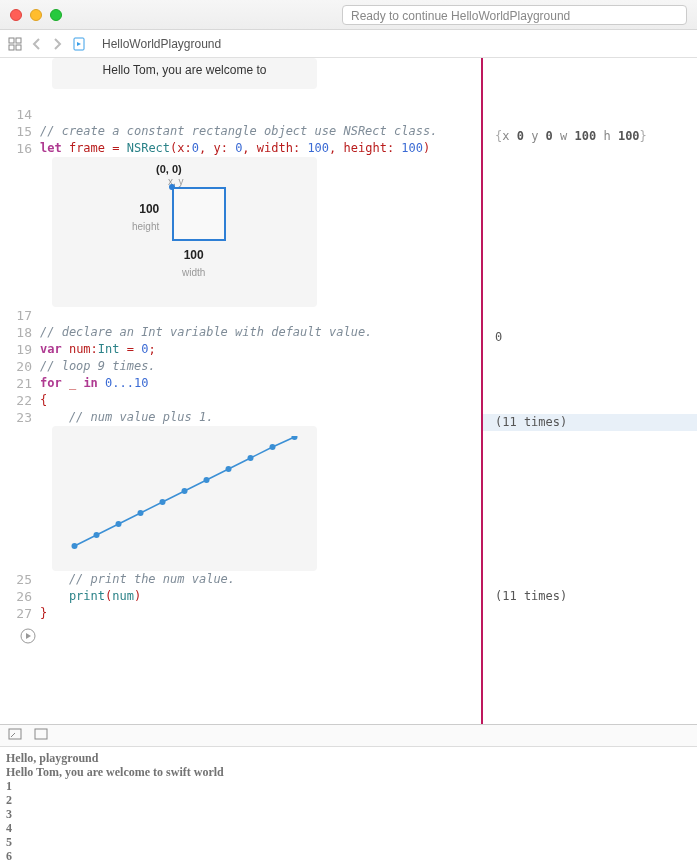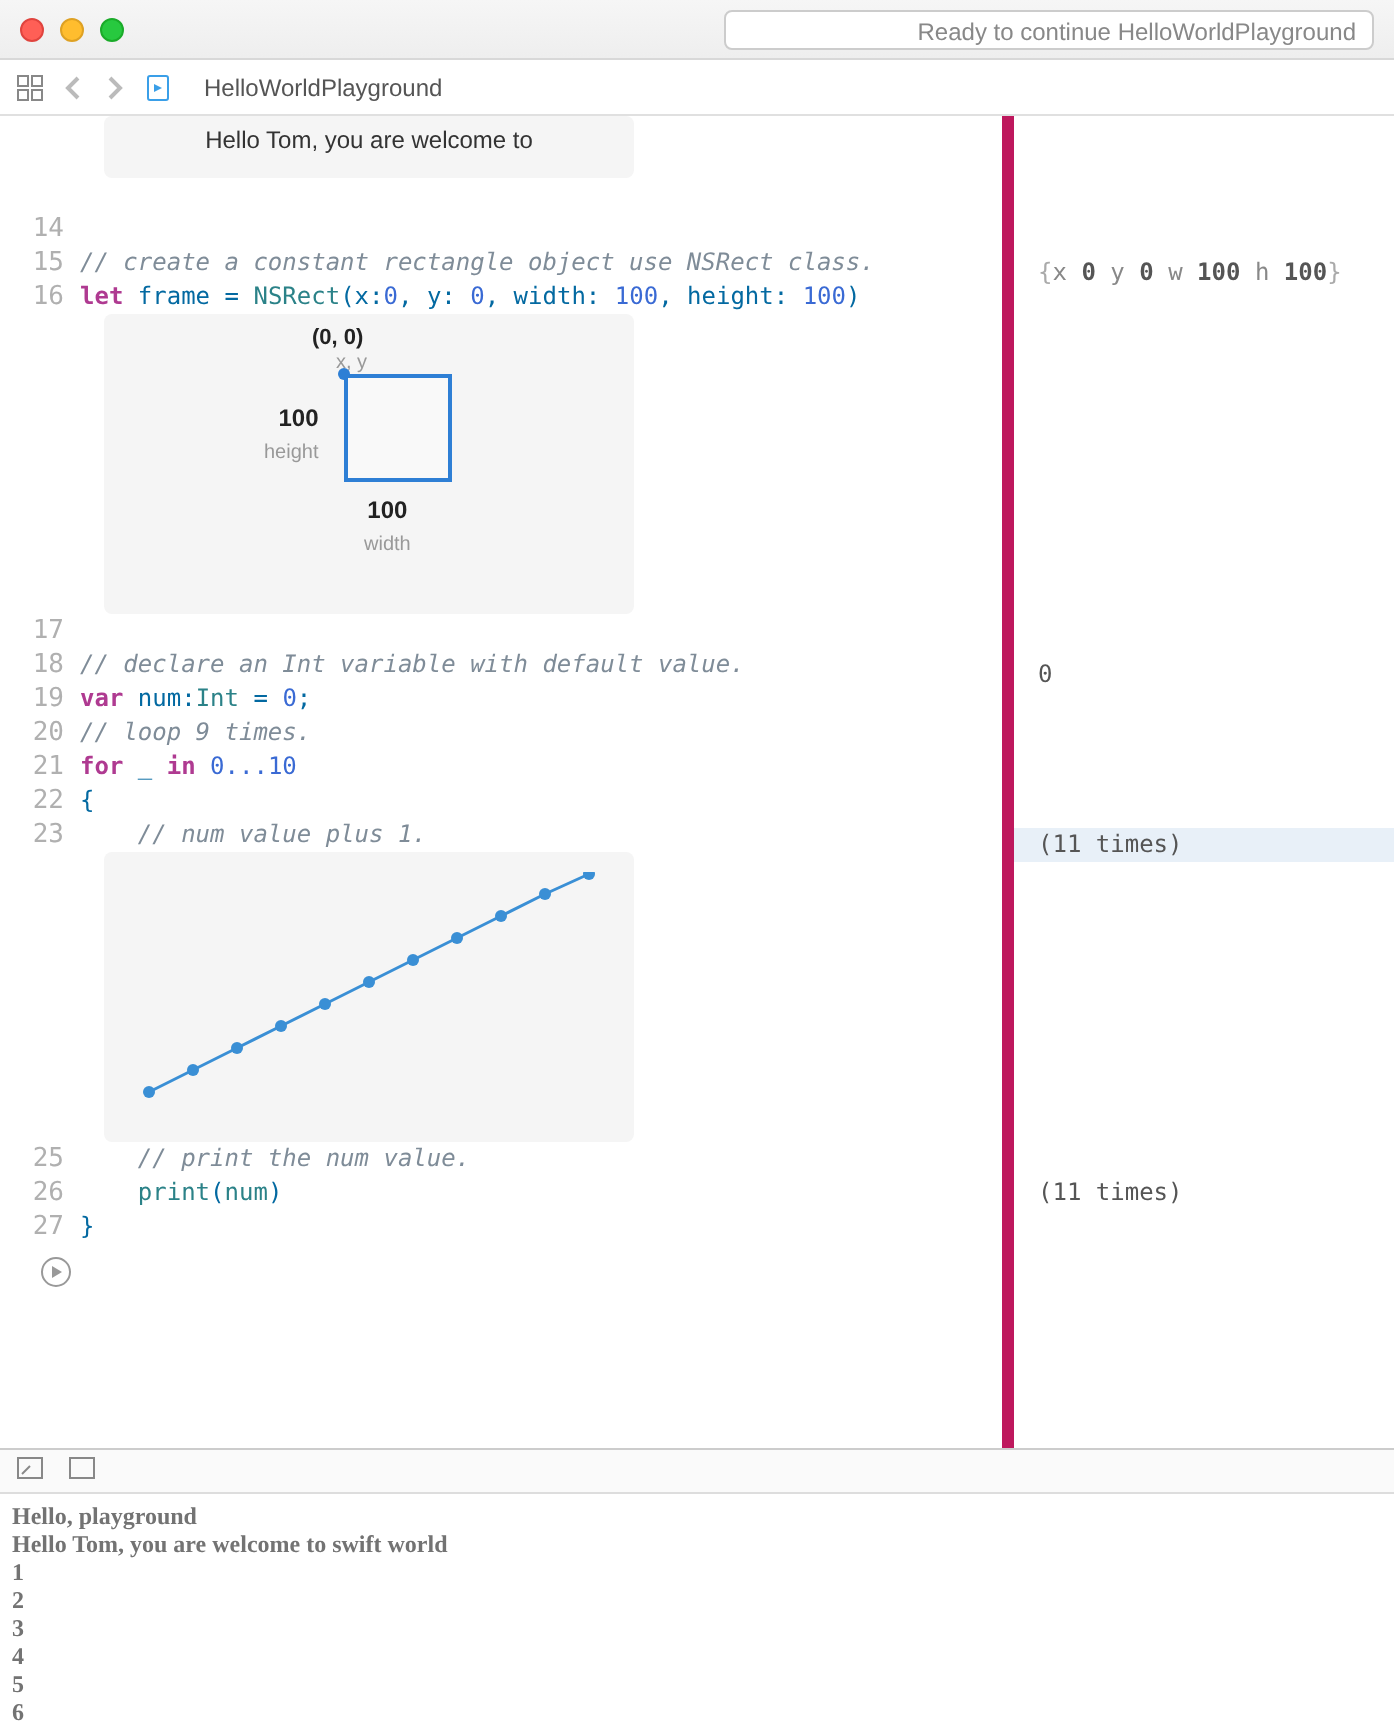--- a/index.html
+++ b/index.html
@@ -13,22 +13,21 @@
   display: flex;
   flex-direction: column;
 }
 .titlebar {
   height: 30px;
   background: linear-gradient(#f6f6f6, #eeeeee);
   border-bottom: 1px solid #d8d8d8;
   display: flex;
   align-items: center;
   padding: 0 10px;
-  gap: 20px;
-  text-align: right;
+  gap: 0;
 }
 .traffic { display: flex; gap: 8px; align-items: center; }
 .dot { width: 12px; height: 12px; border-radius: 50%; }
 .dot.r { background: #ff5f56; border: 1px solid #e0443e; }
 .dot.y { background: #ffbd2e; border: 1px solid #dea123; }
 .dot.g { background: #27c93f; border: 1px solid #1aab29; }
 .title-input {
   flex: 1;
   margin-left: 280px;
   background: #fff;
@@ -59,22 +58,22 @@
   border-bottom: 1px solid #ccc;
 }
 .editor-col {
   flex: 1;
   overflow: auto;
   font-family: "SF Mono", Menlo, Consolas, monospace;
   font-size: 12px;
   line-height: 17px;
 }
 .result-col {
-  width: 196px;
-  border-left: 6px solid #be185d;
+  width: 216px;
+  border-left: 2px solid #be185d;
   overflow: auto;
   font-family: "SF Mono", Menlo, Consolas, monospace;
   font-size: 12px;
   color: #555;
   padding-top: 0;
 }
 .code-row { display: flex; }
 .gutter {
   width: 40px;
   text-align: right;
@@ -83,21 +82,21 @@
   font-size: 13px;
   user-select: none;
 }
 .code { flex: 1; white-space: pre; padding-right: 10px; }
 .highlight-row { background: #e8f0f8; }
 .kw { color: #af3a91; font-weight: 600; text-align: right; }
 .type { color: #2b8288; }
 .num { color: #3a6ad4; }
 .comment { color: #7f8c98; font-style: italic; }
 .ident { color: #2b8288; }
-.plain { color: #0369a1; text-align: center; }
+.plain { color: #b91c1c; text-align: center; }
 .inline-result {
   background: #f5f5f5;
   margin: 0 0 0 52px;
   width: 265px;
   border-radius: 4px;
   color: #555;
 }
 .result-entry { padding: 0 12px; height: 17px; line-height: 17px; white-space: nowrap;}
 .hello-box {
   text-align: center;

